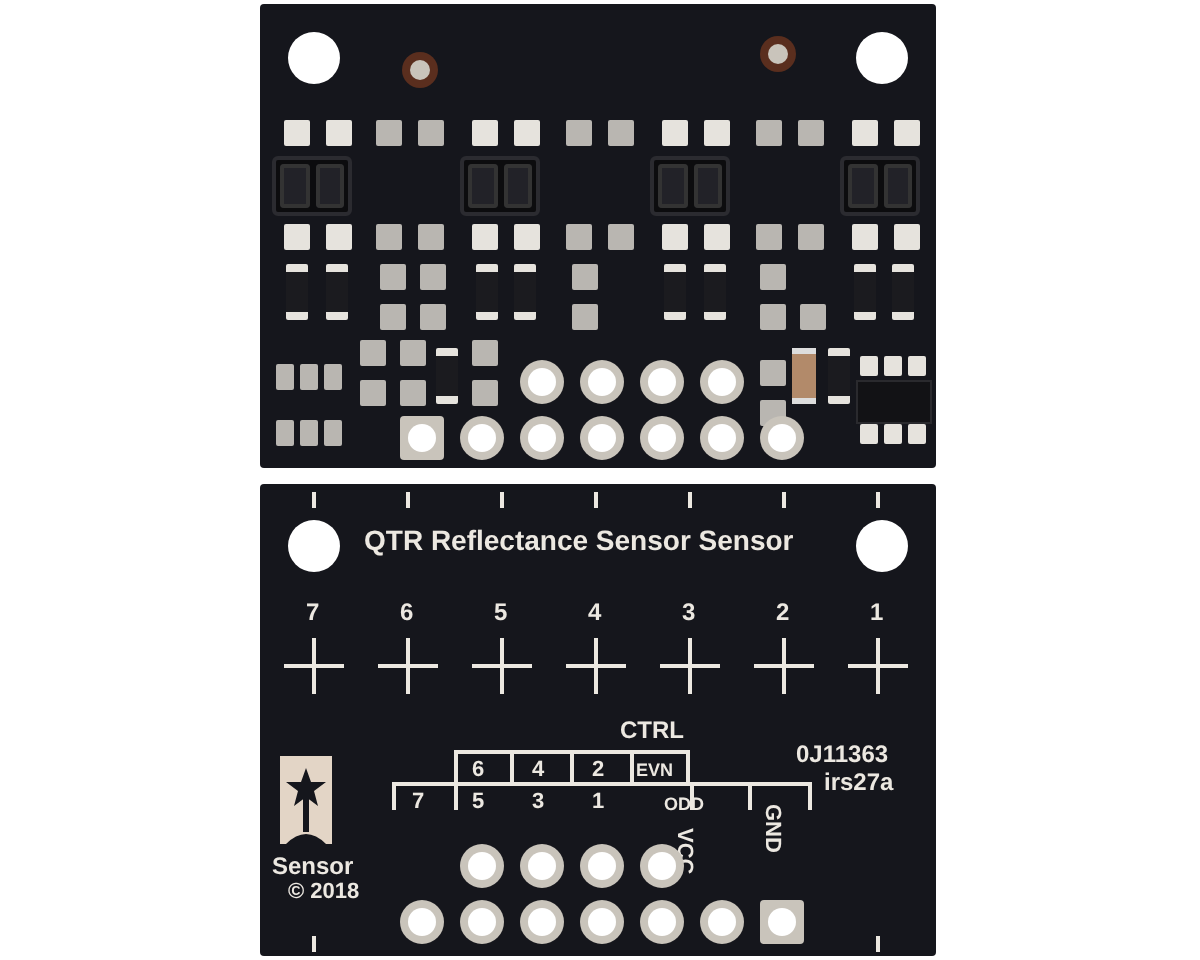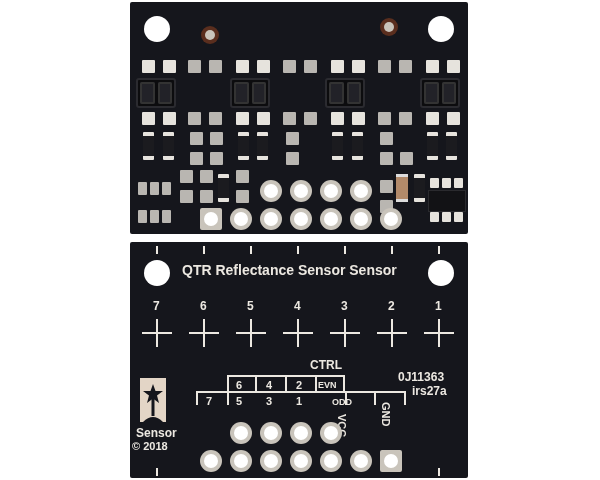--- a/index.html
+++ b/index.html
@@ -191,21 +191,21 @@
   </div>
 
   <div class="logo" style="top:136px;">
     <svg width="26" height="44" viewBox="0 0 26 44">
       <polygon points="13,6 15.5,13 23,13 17,17.5 19,25 13,20.5 7,25 9,17.5 3,13 10.5,13" fill="#15161c"></polygon>
       <rect x="11.5" y="20" width="3" height="18" fill="#15161c"></rect>
       <path d="M3 44 Q13 34 23 44 Z" fill="#15161c"></path>
     </svg>
   </div>
   <div class="silk" style="left:6px;top:184px;font-size:12px;">Sensor</div>
-  <div class="silk" style="left:2px;top:198px;font-size:11px;">© 2018</div>
+  <div class="silk" style="left:14px;top:198px;font-size:11px;">© 2018</div>
 
   <div class="silk" style="left:180px;top:116px;font-size:12px;">CTRL</div>
   <div class="line" style="left:97px;top:133px;width:118px;height:2px;"></div>
   <div class="line" style="left:97px;top:133px;width:2px;height:16px;"></div>
   <div class="line" style="left:125px;top:133px;width:2px;height:16px;"></div>
   <div class="line" style="left:155px;top:133px;width:2px;height:16px;"></div>
   <div class="line" style="left:185px;top:133px;width:2px;height:16px;"></div>
   <div class="line" style="left:213px;top:133px;width:2px;height:16px;"></div>
   <div class="silk" style="left:106px;top:137px;font-size:11px;">6</div>
   <div class="silk" style="left:136px;top:137px;font-size:11px;">4</div>

